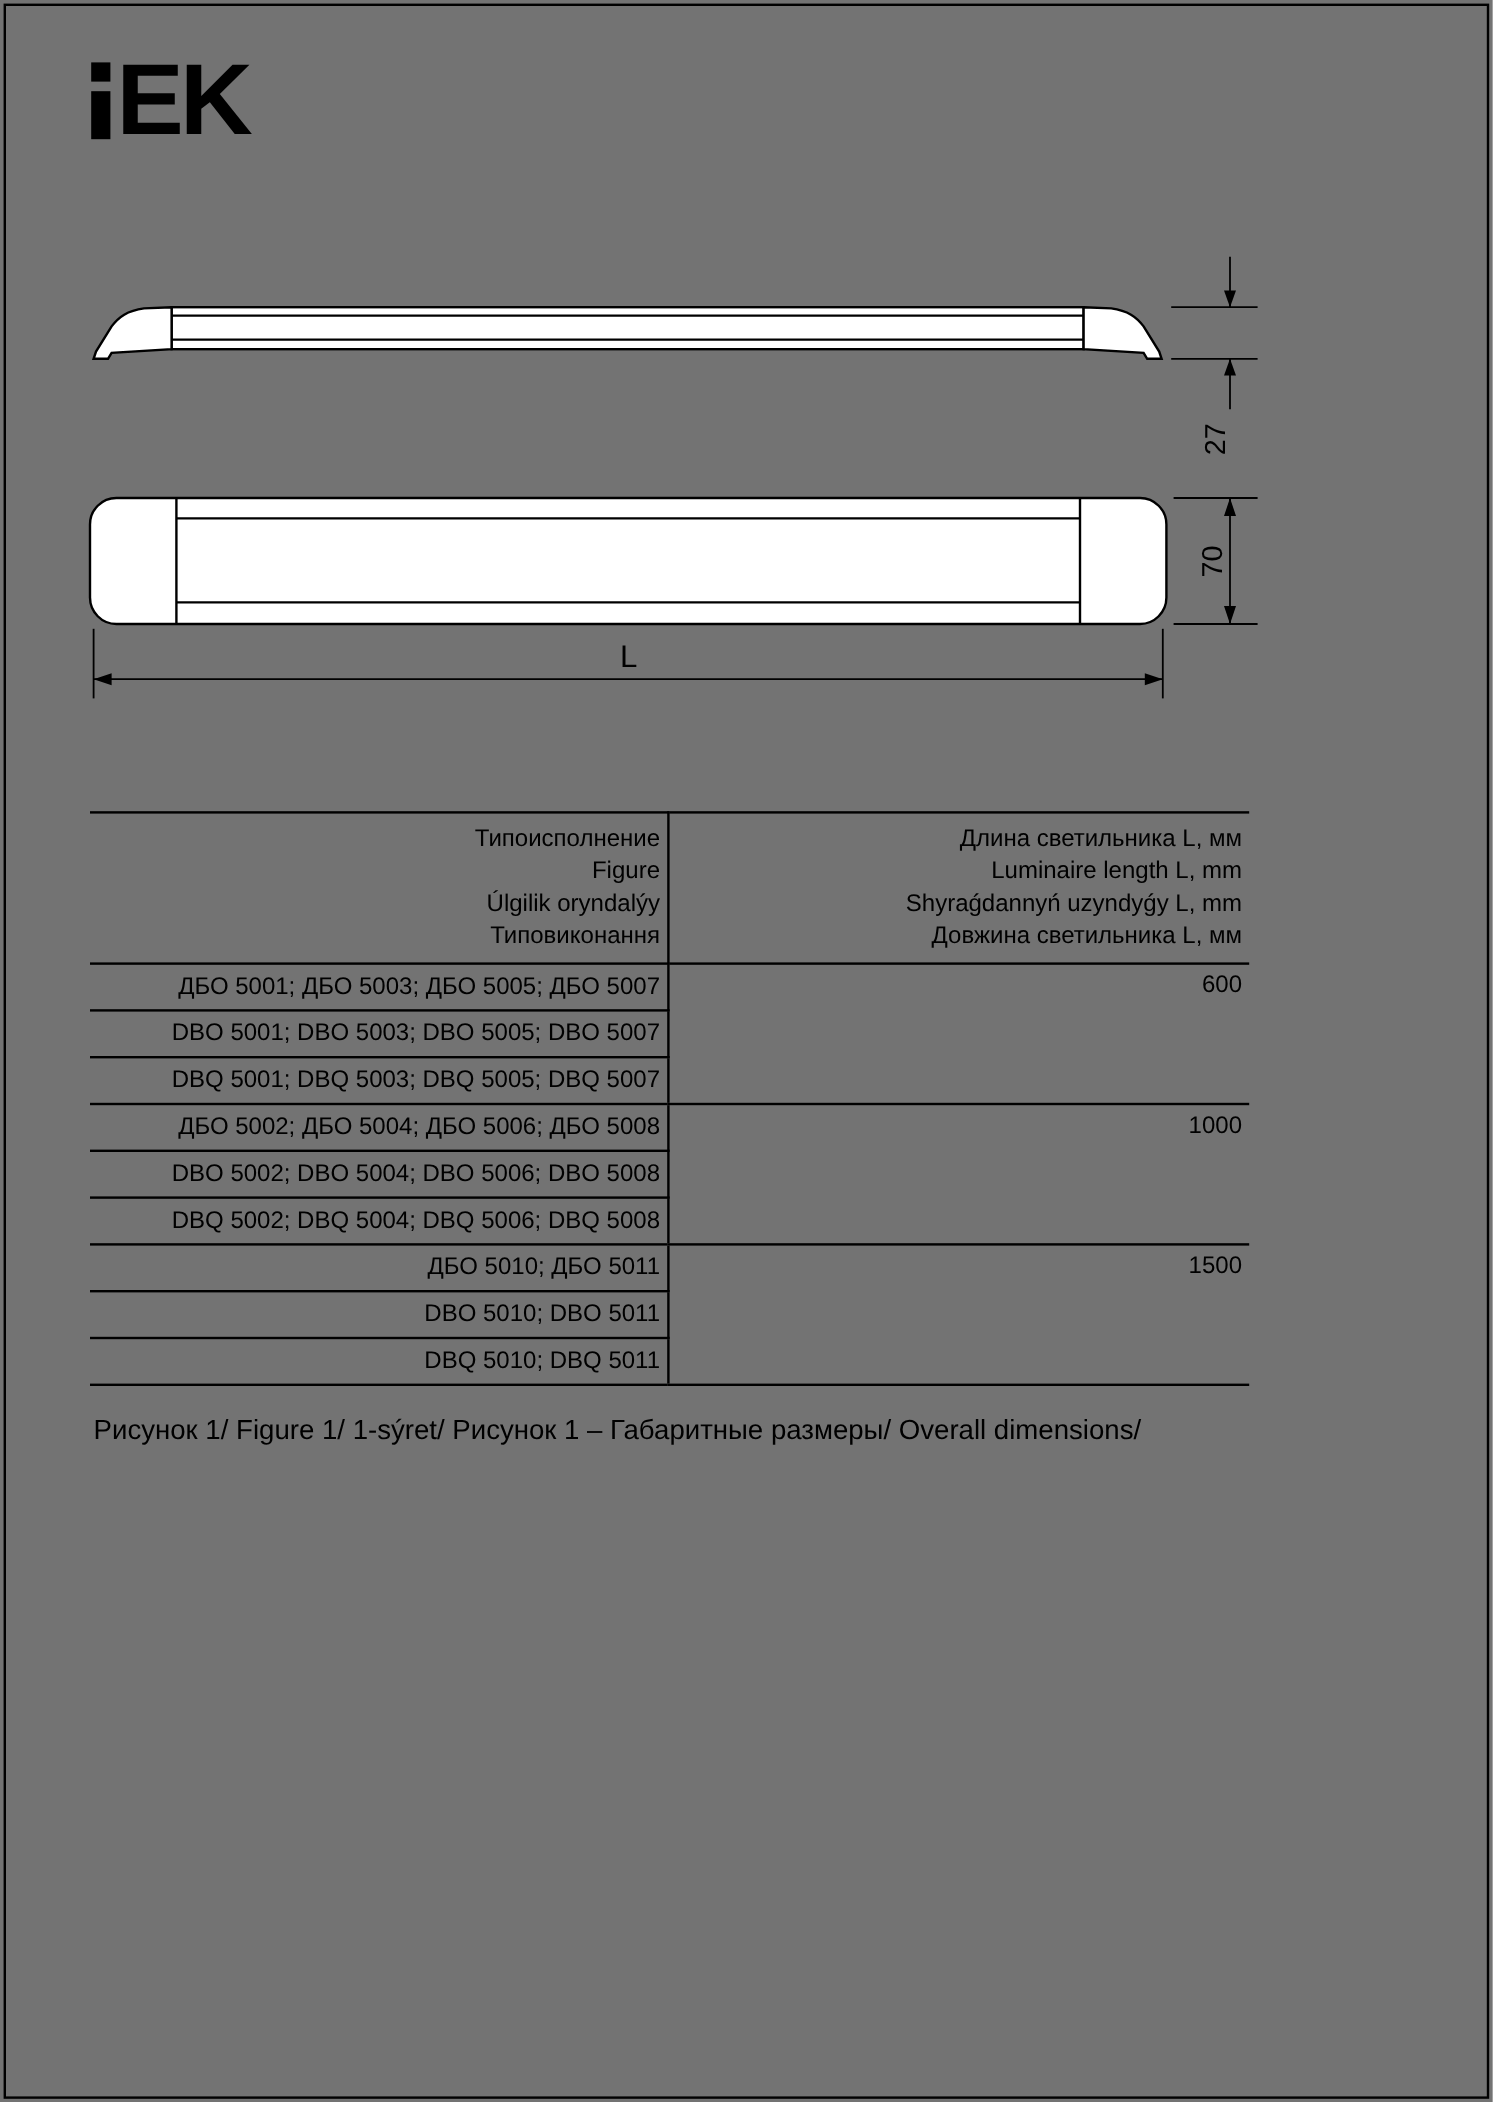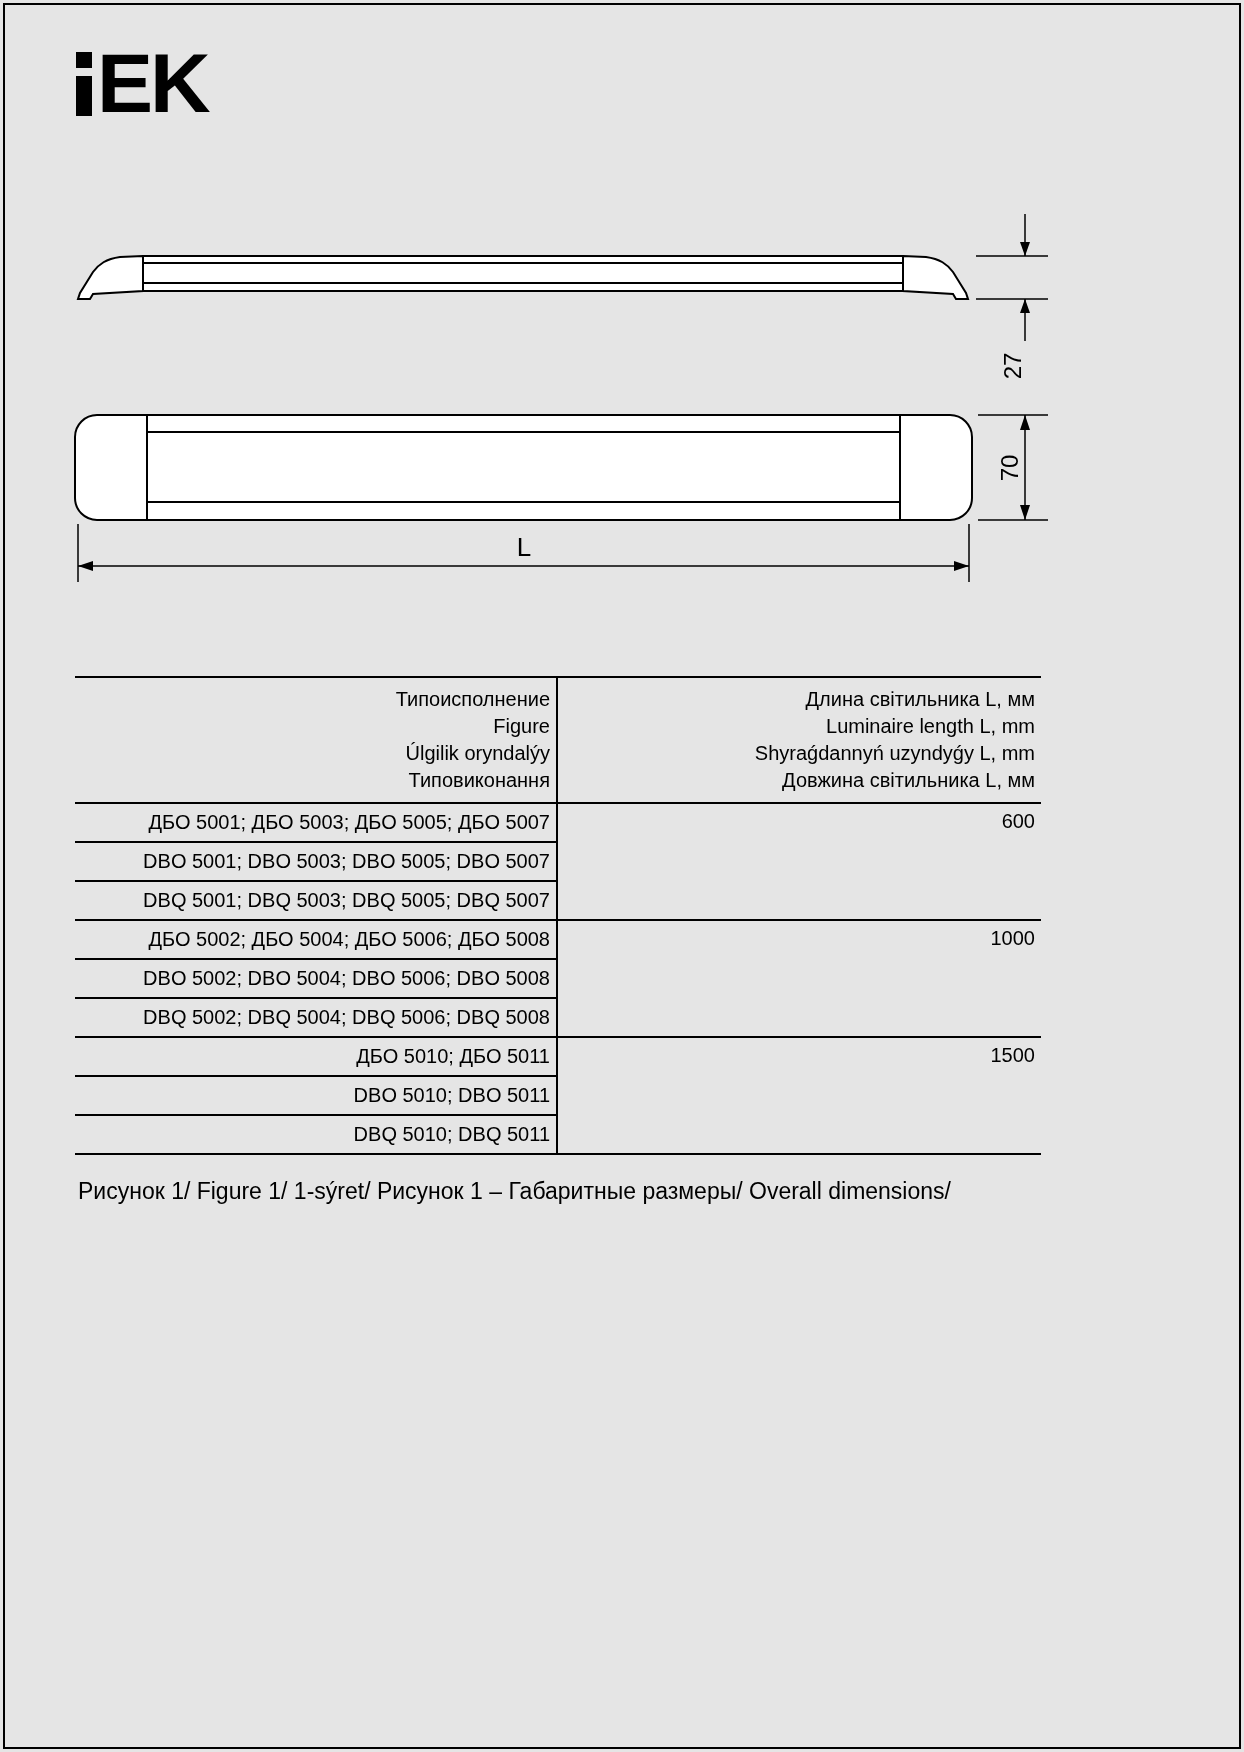--- a/index.html
+++ b/index.html
@@ -4,21 +4,21 @@
 <style>
   html, body {
     margin: 0;
     padding: 0;
     background: #ffffff;
   }
   .page {
     position: relative;
     width: 1244px;
     height: 1752px;
-    background: #e5e5e5;
+    background: #737373;
     color: #000;
     font-family: "Liberation Sans", "DejaVu Sans", sans-serif;
     overflow: hidden;
   }
   .frame {
     position: absolute;
     inset: 3px;
     border: 2px solid #000;
     pointer-events: none;
   }
@@ -180,24 +180,24 @@
       </colgroup>
     <thead>
       <tr>
         <th class="c1">
           <div>Типоисполнение</div>
           <div>Figure</div>
           <div>Úlgilik oryndalýy</div>
           <div>Типовиконання</div>
         </th>
         <th>
-          <div>Длина світильника L, мм</div>
+          <div>Длина светильника L, мм</div>
           <div>Luminaire length L, mm</div>
           <div>Shyraǵdannyń uzyndyǵy L, mm</div>
-          <div>Довжина світильника L, мм</div>
+          <div>Довжина светильника L, мм</div>
         </th>
       </tr>
     </thead>
     <tbody>
       <tr>
         <td class="c1">ДБО 5001; ДБО 5003; ДБО 5005; ДБО 5007</td>
         <td class="val" rowspan="3">600</td>
       </tr>
       <tr>
         <td class="c1">DBO 5001; DBO 5003; DBO 5005; DBO 5007</td>

